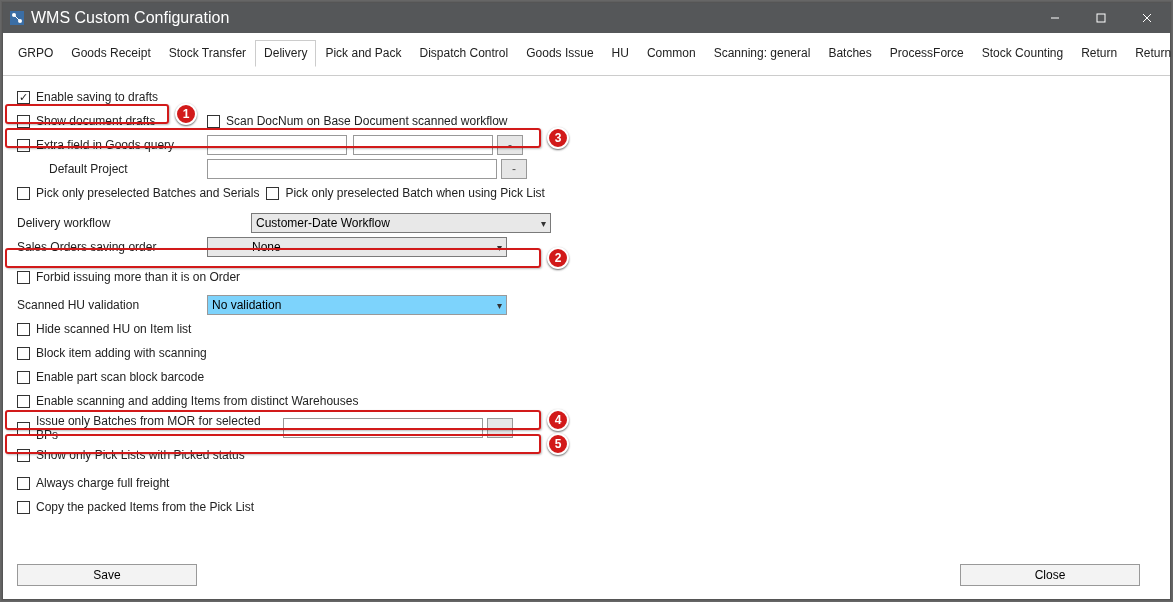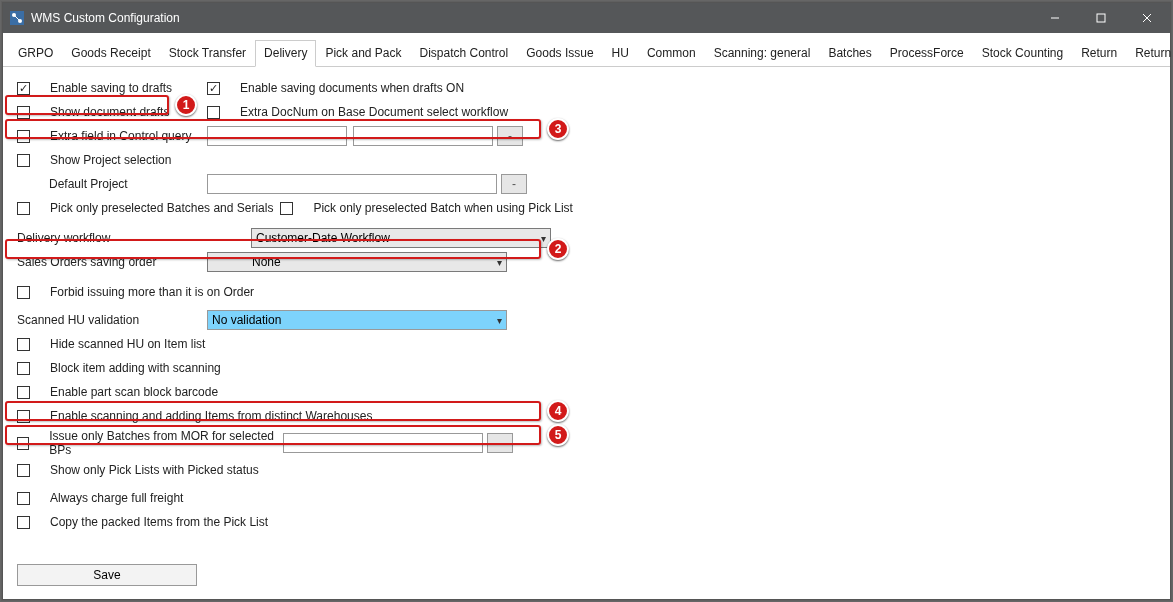--- a/index.html
+++ b/index.html
@@ -1,28 +1,28 @@
 <!DOCTYPE html>
 <html><head>
 <meta charset="utf-8">
 <style>
   * { box-sizing: border-box; margin: 0; padding: 0; font-family: "Segoe UI", Tahoma, sans-serif; font-size: 12px; }
   body { background: #666; display:flex; align-items:center; justify-content:center; height:602px; width:1173px; }
   .window { width: 1169px; height: 598px; background: #fff; border: 1px solid #555; display: flex; flex-direction: column; box-shadow: 0 0 0 1px rgba(0,0,0,0.05); }
   .titlebar { height: 30px; background: #555759; color: #fff; display: flex; align-items: center; padding: 0 0 0 6px; }
   .titlebar .app-icon { width: 16px; height: 16px; margin-right: 6px; display:flex; align-items:center; justify-content:center;}
-  .titlebar .title { flex: 1; font-size: 12px; }
+  .titlebar .title { flex: 1; font-size: 16px; }
   .titlebar .win-btns { display: flex; height: 100%; }
   .titlebar .win-btn { width: 46px; display: flex; align-items: center; justify-content: center; color: #fff; }
-  .tabs { display: flex; border-bottom: 1px solid #ccc; background: #fff; padding: 6px 6px 0 6px; gap:0; flex-wrap: nowrap; }
+  .tabs { display: flex; border-bottom: 1px solid #ccc; background: #fff; padding: 6px 6px 9px 6px; gap:0; flex-wrap: nowrap; }
   .tab { padding: 5px 8px 6px 8px; border: 1px solid transparent; border-bottom: none; color: #222; position: relative; top:1px; white-space: nowrap; font-size: 12px; }
   .tab.active { border-color: #ccc; background: #fff; border-bottom: 1px solid #fff; }
   .content { flex: 1; padding: 10px 14px; position: relative; }
   .row { display: flex; align-items: center; min-height: 22px; margin-bottom: 2px; }
-  .cb { display: flex; align-items: center; gap: 20px; }
+  .cb { display: flex; align-items: center; gap: 6px; }
   .cb-box { width: 13px; height: 13px; border: 1px solid #333; display:flex; align-items:center; justify-content:center; background:#fff;}
   .cb-box.checked::after { content:"✓"; font-size: 11px; line-height: 11px; color:#222; }
   .label { color: #222; font-size: 12px; }
   .col1 { width: 190px; }
   .col2left { width: 190px; }
   .textbox { height: 20px; border: 1px solid #999; background: #fff; padding: 1px 3px; }
   .combobox { height: 20px; border: 1px solid #7a7a7a; background: #e8e8e8; display:flex; align-items:center; padding: 0 4px; justify-content: space-between; }
   .combobox .chev { font-size: 10px; color:#333; }
   .pickbtn { width: 26px; height: 20px; border: 1px solid #999; background: #e6e6e6; display:flex; align-items:center; justify-content:center; color:#555; }
   .callout { position: absolute; display:flex; align-items:center; }
@@ -87,55 +87,45 @@
 
   </div>
 
   <div class="content">
 
     <div class="row">
       <div class="cb col1">
         <span class="cb-box checked"></span>
         <span class="label">Enable saving to drafts</span>
       </div>
-      <div class="cb">
-        <span class="cb-box checked"></span>
-        <span class="label">Enable saving documents when drafts ON</span>
-      </div>
     </div>
 
     <div class="row">
       <div class="cb col1">
         <span class="cb-box"></span>
         <span class="label">Show document drafts</span>
       </div>
       <div class="cb">
         <span class="cb-box"></span>
-        <span class="label">Extra DocNum on Base Document select workflow</span>
+        <span class="label">Scan DocNum on Base Document scanned workflow</span>
       </div>
     </div>
 
     <div class="row">
       <div class="cb col1">
         <span class="cb-box"></span>
-        <span class="label">Extra field in Control query</span>
+        <span class="label">Extra field in Goods query</span>
       </div>
       <div class="textbox" style="width:140px;"></div>
       <div style="width:6px;"></div>
       <div class="textbox" style="width:140px;"></div>
       <div style="width:4px;"></div>
       <div class="pickbtn">-</div>
     </div>
 
-    <div class="row">
-      <div class="cb">
-        <span class="cb-box"></span>
-        <span class="label">Show Project selection</span>
-      </div>
-    </div>
 
     <div class="row">
       <span class="label indent" style="width:190px;">Default Project</span>
       <div class="textbox" style="width:290px;"></div>
       <div style="width:4px;"></div>
       <div class="pickbtn">-</div>
     </div>
 
     <div class="row">
       <div class="cb gap-r">
@@ -265,15 +255,16 @@
         <div class="badge">4</div>
       </div>
     <div class="callout" style="left:544px; top:357px;">
         <div class="badge">5</div>
       </div>
 
   </div>
 
   <div class="footer">
     <div class="btn">Save</div>
+    <div class="btn">Close</div>
   </div>
 
 </div>
 
 </body></html>

